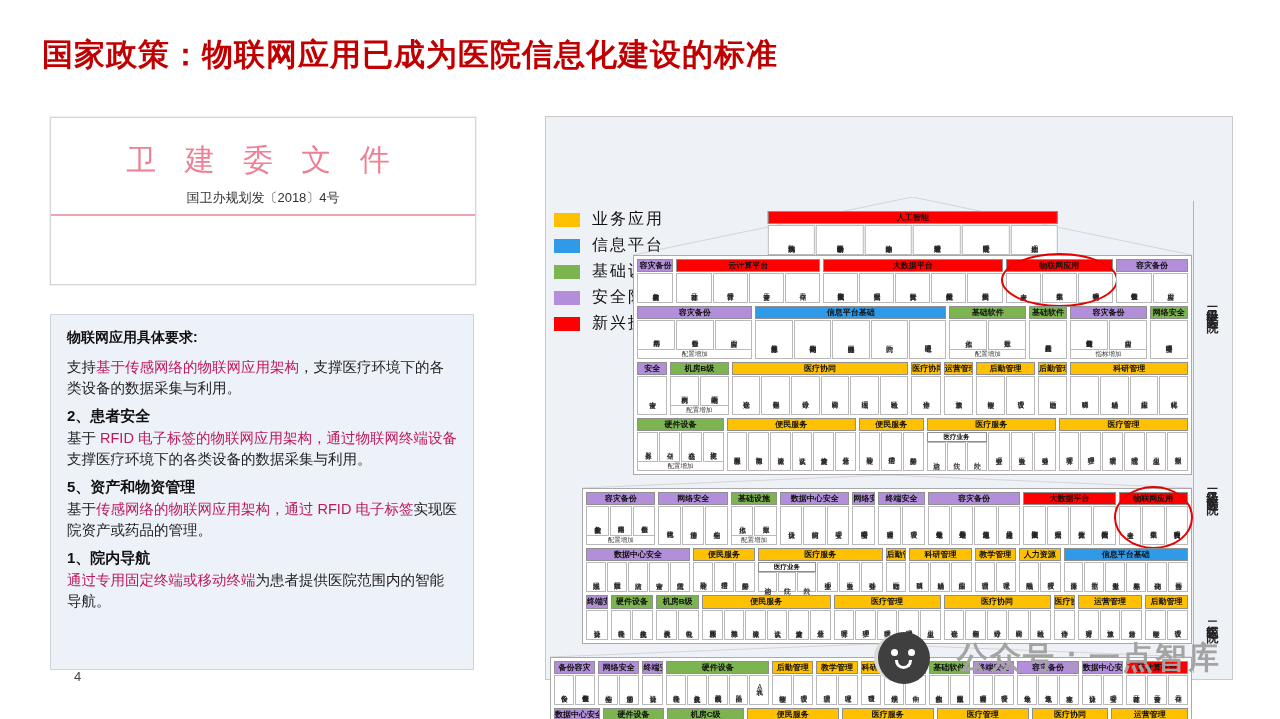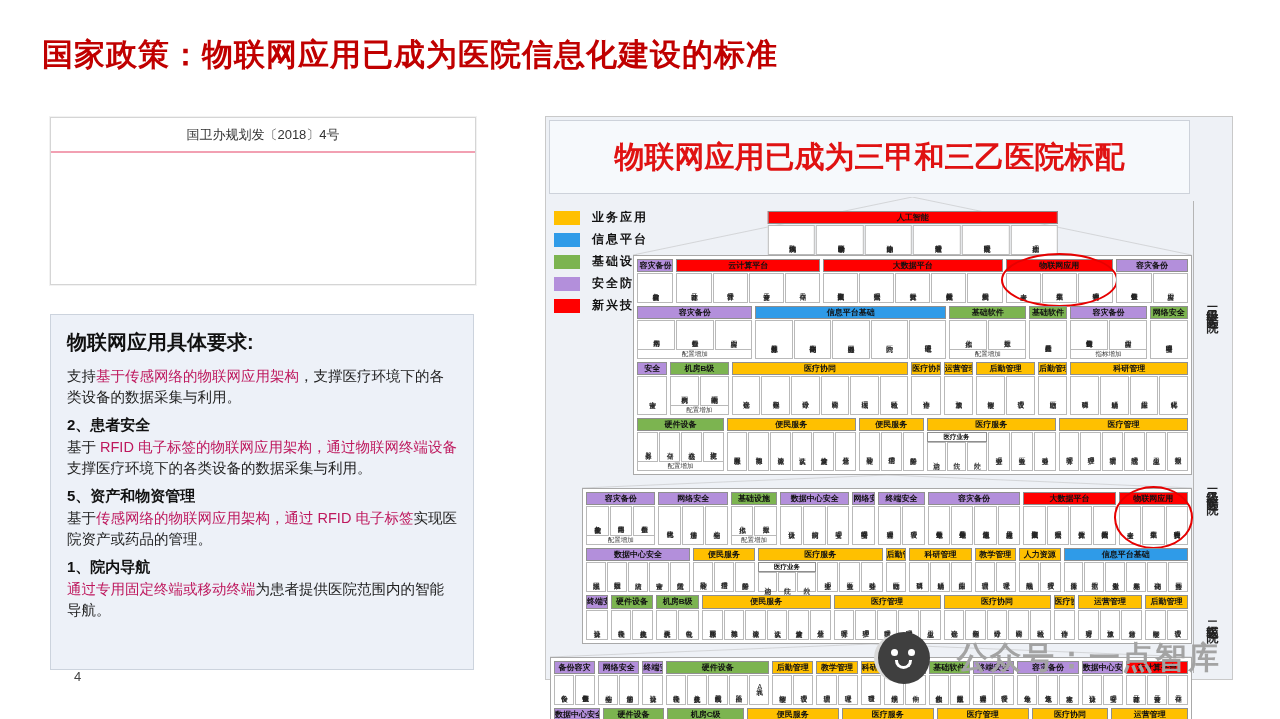--- a/index.html
+++ b/index.html
@@ -10,48 +10,48 @@
   
   .doc-card{position:absolute;left:50px;top:117px;width:424px;height:166px;background:#fff;
             border:1px solid #d5d5d5;box-shadow:0 0 0 1px #f2f2f2;text-align:center;}
   .doc-agency{margin-top:22px;font-size:30px;color:#ee8095;letter-spacing:10px;font-weight:500;}
   .doc-number{margin-top:8px;font-size:13px;color:#333;}
   .doc-rule{margin:7px 0 0 0;border:none;border-top:2px solid #f2a0b2;}
   .doc-title{margin-top:8px;font-size:17px;font-weight:bold;color:#111;line-height:1.65;}
   
   .req-card{position:absolute;left:50px;top:314px;width:424px;height:356px;background:#edf1f8;
             border:1px solid #ccd3dd;padding:14px 16px;box-sizing:border-box;}
-  .req-heading{font-size:20px;font-weight:bold;color:#111;margin-bottom:10px;}
+  .req-heading{font-size:14px;font-weight:bold;color:#111;margin-bottom:10px;}
   .req-item-head{font-size:15px;font-weight:bold;color:#111;margin-top:9px;}
   .req-item-body{font-size:14.5px;color:#222;line-height:1.42;margin-top:2px;}
   .req-item-body .red{color:#be185d;}
   .page-number{position:absolute;left:74px;top:669px;font-size:13px;color:#444;}
   
   .panel{position:absolute;left:545px;top:116px;width:688px;height:564px;background:#eef1f6;
          border:1px solid #c9c9c9;box-sizing:border-box;}
   .panel-title{position:absolute;left:3px;top:3px;right:42px;height:72px;background:#f6f9fc;
                border:1px solid #cdd2da;display:flex;align-items:center;justify-content:center;
                font-size:30px;font-weight:bold;color:#e01212;}
   
   .legend{position:absolute;left:8px;top:92px;width:150px;}
   .legend-item{display:flex;align-items:center;margin-bottom:5px;}
   .legend-swatch{width:26px;height:14px;margin-right:12px;flex:none;}
-  .legend-label{font-size:12px;font-weight:bold;color:#111;letter-spacing:2px;}
+  .legend-label{font-size:16px;font-weight:normal;color:#111;letter-spacing:2px;}
   
   .diagram{position:absolute;left:4px;top:80px;right:40px;bottom:4px;}
   .pyramid{position:absolute;inset:0;display:flex;flex-direction:column;}
   .tier{margin-left:auto;}
   .tier0{width:87%;}
   .tier1{width:95%;}
   .tier2{width:100%;}
   .roofwrap{position:relative;}
   .roofwrap.tall{height:58px;}
   .roofwrap.low{height:13px;}
   .roof{position:absolute;inset:0;width:100%;height:100%;}
-  .apex-row{position:absolute;left:50%;transform:translateX(-50%);bottom:0;width:52%;font-family:Liberation Mono, monospace;}
+  .apex-row{position:absolute;left:50%;transform:translateX(-50%);bottom:0;width:52%;}
   .tier-body{border:1px solid #a9a9a9;background:#fff;padding:3px;}
   .row{display:flex;gap:3px;align-items:stretch;}
   .row + .row{margin-top:3px;}
   .group{position:relative;display:flex;flex-direction:column;min-width:0;}
   .ghead{font-size:8px;font-weight:bold;color:#111;text-align:center;border:1px solid #8f8f8f;
          padding:1px 0;white-space:nowrap;overflow:hidden;line-height:1.15;}
   .gbody{display:flex;gap:1px;flex:1;min-height:30px;margin-top:1px;}
   .cell{flex:1;min-width:0;border:1px solid #b9b9b9;background:#fff;
         writing-mode:vertical-rl;text-orientation:upright;
         font-size:6.8px;line-height:1.15;color:#222;
@@ -80,41 +80,41 @@
   .wm-text{margin-left:27px;font-size:31px;font-weight:bold;color:#a3a3a3;letter-spacing:2px;white-space:nowrap;}
 </style>
 </head>
 <body>
 
 <div class="slide">
 
   <div class="slide-title">国家政策：物联网应用已成为医院信息化建设的标准</div>
 
   <div class="doc-card">
+    <div class="doc-agency">卫 建 委 文 件</div>
     <div class="doc-number">国卫办规划发〔2018〕4号</div>
     <hr class="doc-rule">
   </div>
 
   <div class="req-card">
     <div class="req-heading">物联网应用具体要求:</div>
     <div id="req-list">
         <div class="req-item-body"><span>支持</span><span class="red">基于传感网络的物联网应用架构</span><span>，支撑医疗环境下的各类设备的数据采集与利用。</span></div>
         <div class="req-item-head">2、患者安全</div>
         <div class="req-item-body"><span>基于</span><span class="red"> RFID 电子标签的物联网应用架构，通过物联网终端设备</span><span>支撑医疗环境下的各类设备的数据采集与利用。</span></div>
         <div class="req-item-head">5、资产和物资管理</div>
         <div class="req-item-body"><span>基于</span><span class="red">传感网络的物联网应用架构，通过 RFID 电子标签</span><span>实现医院资产或药品的管理。</span></div>
         <div class="req-item-head">1、院内导航</div>
         <div class="req-item-body"><span class="red">通过专用固定终端或移动终端</span><span>为患者提供医院范围内的智能导航。</span></div>
       </div>
   </div>
 
   <div class="page-number">4</div>
 
   <div class="panel">
-    <div class="panel-title">物联网应用已成为三甲和三乙医院标配</div>
 
     <div class="legend" id="legend">
         <div class="legend-item">
           <span class="legend-swatch" style="background: rgb(255, 192, 0);"></span>
           <span class="legend-label">业务应用</span>
         </div>
         <div class="legend-item">
           <span class="legend-swatch" style="background: rgb(47, 155, 232);"></span>
           <span class="legend-label">信息平台</span>
         </div>

